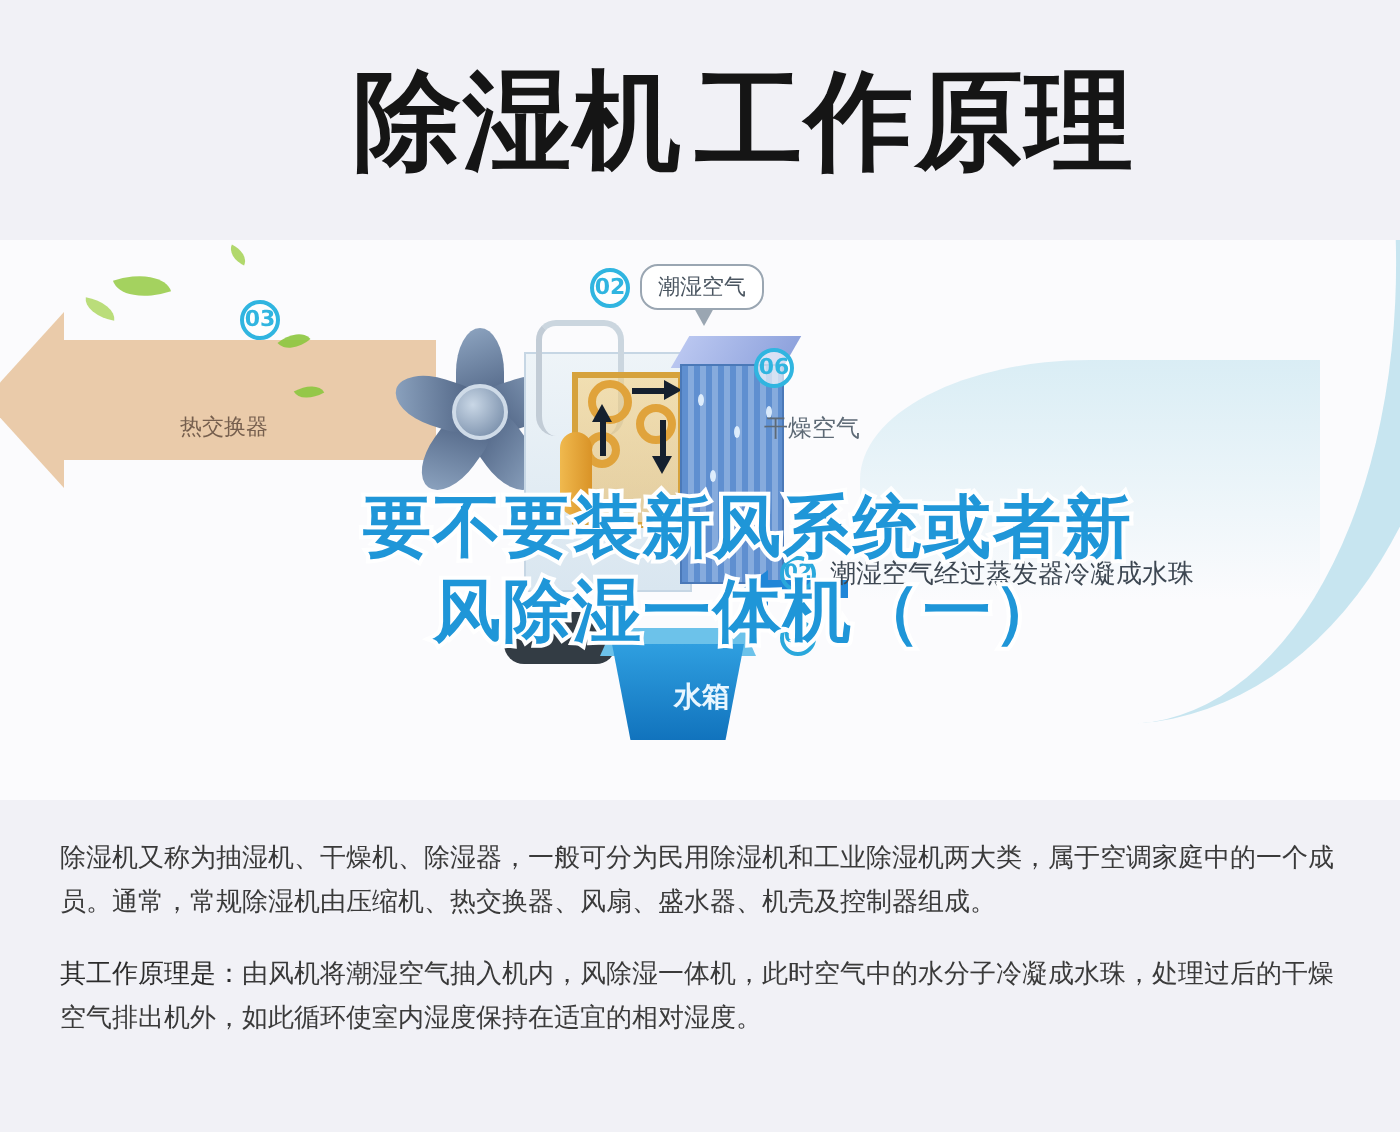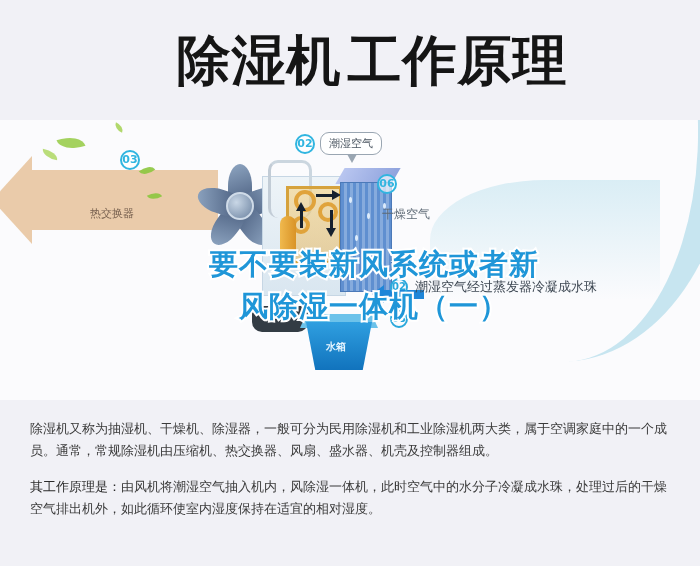--- a/index.html
+++ b/index.html
@@ -163,21 +163,21 @@
   .tank-front {
     position: absolute; left: 10px; top: 8px; width: 66px; height: 48px;
     background: linear-gradient(180deg,#2f9fe0,#1173bd);
     clip-path: polygon(0 0,100% 0,86% 100%,14% 100%);
   }
   .tank-top {
     position:absolute; left:4px; top:0; width:78px; height:14px;
     background:#6cc2ea; clip-path: polygon(8% 0,92% 0,100% 100%,0 100%);
   }
   .tank-lbl {
-    position:absolute; left:30px; top:26px; font-size:10px; color:#e8f6ff; font-weight:700;
+    position:absolute; left:41px; top:26px; font-size:14px; color:#e8f6ff; font-weight:700;
   }
   .base-dark {
     position:absolute; left:252px; top:186px; width:56px; height:26px;
     background:#1d2730; border-radius:0 0 10px 10px; opacity:.9;
   }
 
   
   .badge {
     position: absolute; width: 20px; height: 20px; border-radius: 50%;
     border: 2px solid #30b5e0; color: #30b5e0;
@@ -214,21 +214,21 @@
     font-family: "DejaVu Sans", sans-serif;
   }
   .step .txt { font-size: 13px; color: #3d4752; white-space: nowrap; }
 
   
   .overlay {
     position: absolute; left: 0; top: 243px; width: 700px;
     text-align: center; pointer-events: none;
   }
   .overlay .line {
-    font-size: 29px; line-height: 42px; font-weight: 700;
+    font-size: 34px; line-height: 42px; font-weight: 700;
     color: #1f96d8; letter-spacing: 1px;
     font-family: "DejaVu Sans", "Liberation Sans", sans-serif;
     -webkit-text-stroke: 4px #ffffff;
     paint-order: stroke fill;
     text-shadow: 0 0 2px #fff;
     margin-left: 48px;
   }
 
   
   .body-copy {

